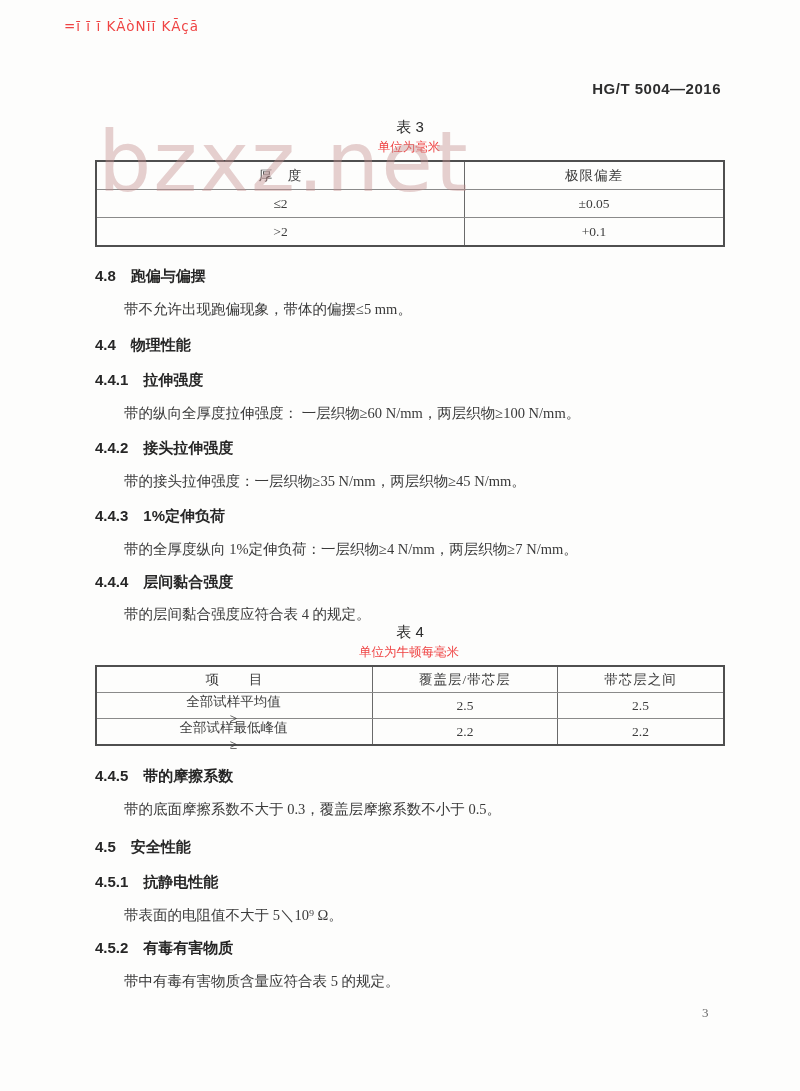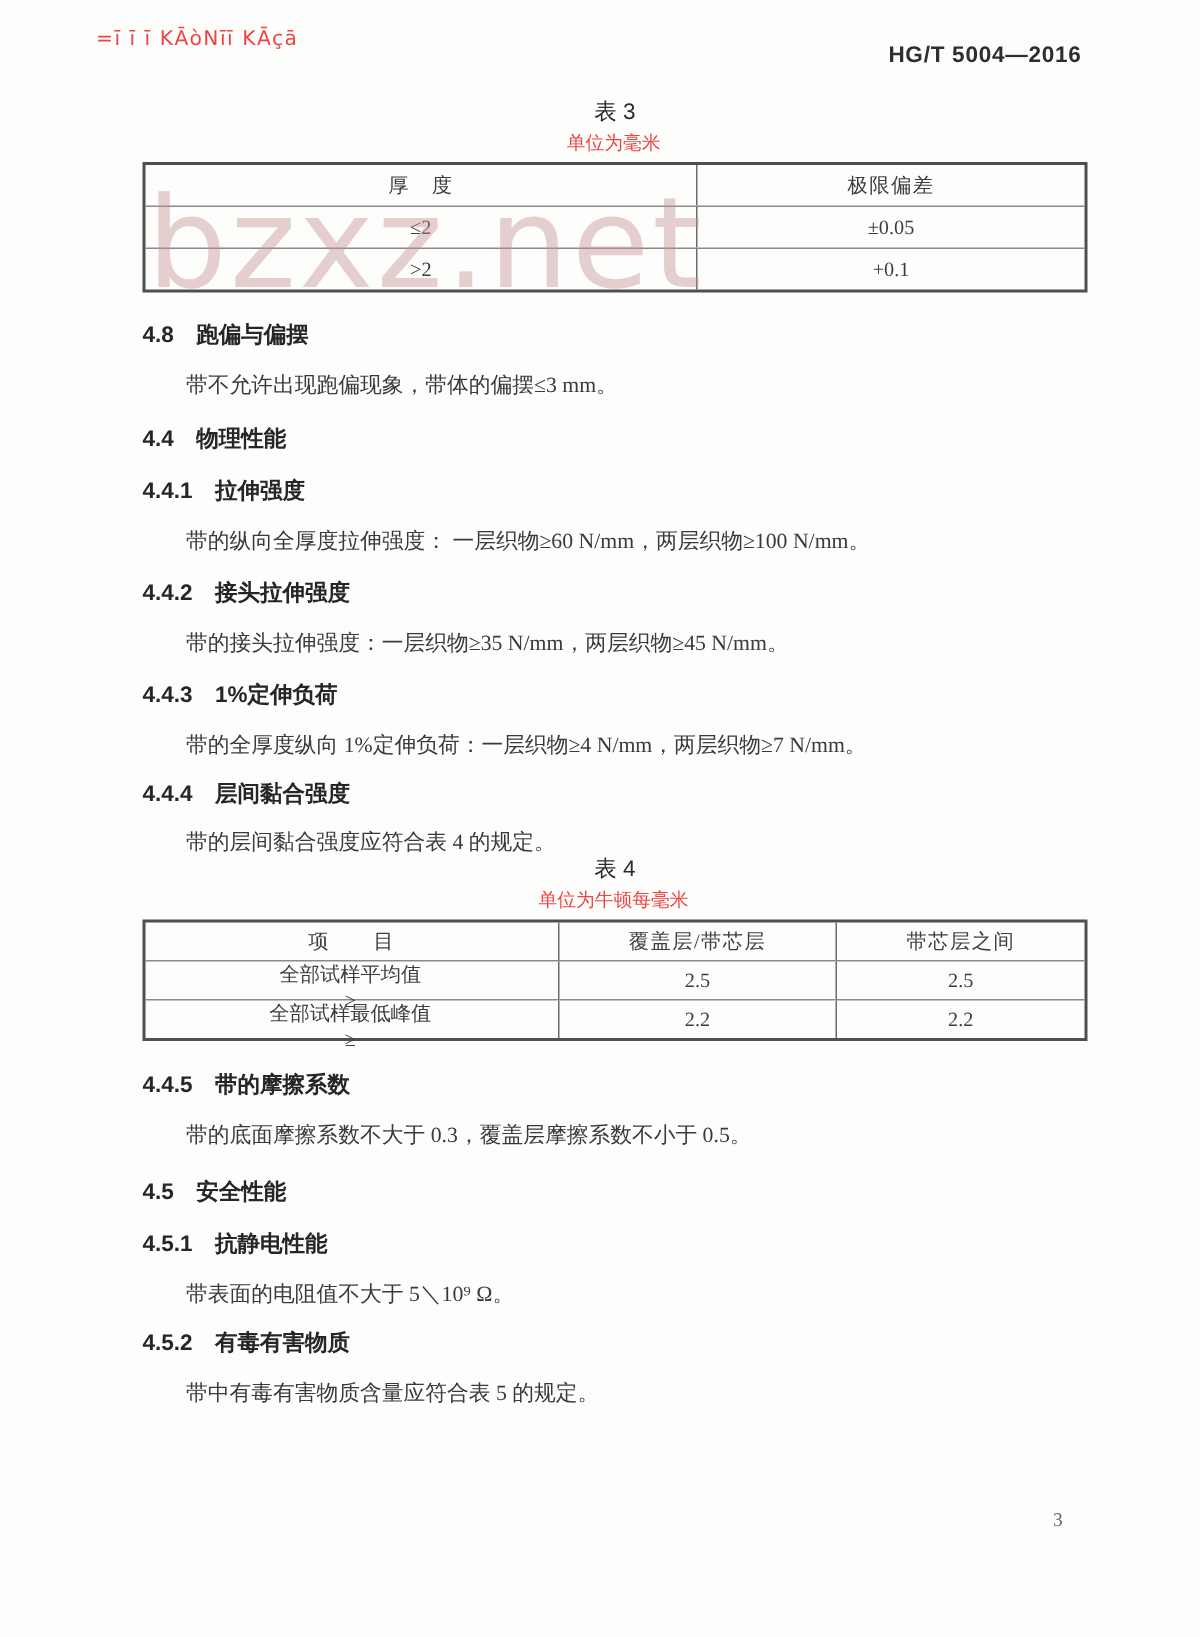--- a/index.html
+++ b/index.html
@@ -7,21 +7,21 @@
     width:800px;height:1091px;
     background:#fdfdfc;
     position:relative;
     font-family:"Liberation Serif","DejaVu Serif",serif;
     color:#3a3a3a;
     overflow:hidden;
   }
   .content{
     margin-left:95px;
     width:630px;
-    padding-top:28px;
+    padding-top:80px;
   }
   .doc-ref{
     text-align:right;
     padding-right:4px;
     font-family:"Liberation Sans","DejaVu Sans",sans-serif;
     font-weight:bold;
     font-size:15px;
     color:#2e2e2e;
     letter-spacing:0.5px;
     margin:0;
@@ -121,21 +121,21 @@
       <div class="cell">≤2</div>
       <div class="cell">±0.05</div>
     </div>
     <div class="trow">
       <div class="cell">&gt;2</div>
       <div class="cell">+0.1</div>
     </div>
   </div>
 
   <div class="sec-h" style="margin-top:19px">4.8　跑偏与偏摆</div>
-  <div class="sec-p">带不允许出现跑偏现象，带体的偏摆≤3 mm。</div>
+  <div class="sec-p">带不允许出现跑偏现象，带体的偏摆≤5 mm。</div>
 
   <div class="sec-h" style="margin-top:16px">4.4　物理性能</div>
 
   <div class="sec-h">4.4.1　拉伸强度</div>
   <div class="sec-p">带的纵向全厚度拉伸强度： 一层织物≥60 N/mm，两层织物≥100 N/mm。</div>
 
   <div class="sec-h">4.4.2　接头拉伸强度</div>
   <div class="sec-p">带的接头拉伸强度：一层织物≥35 N/mm，两层织物≥45 N/mm。</div>
 
   <div class="sec-h">4.4.3　1%定伸负荷</div>

